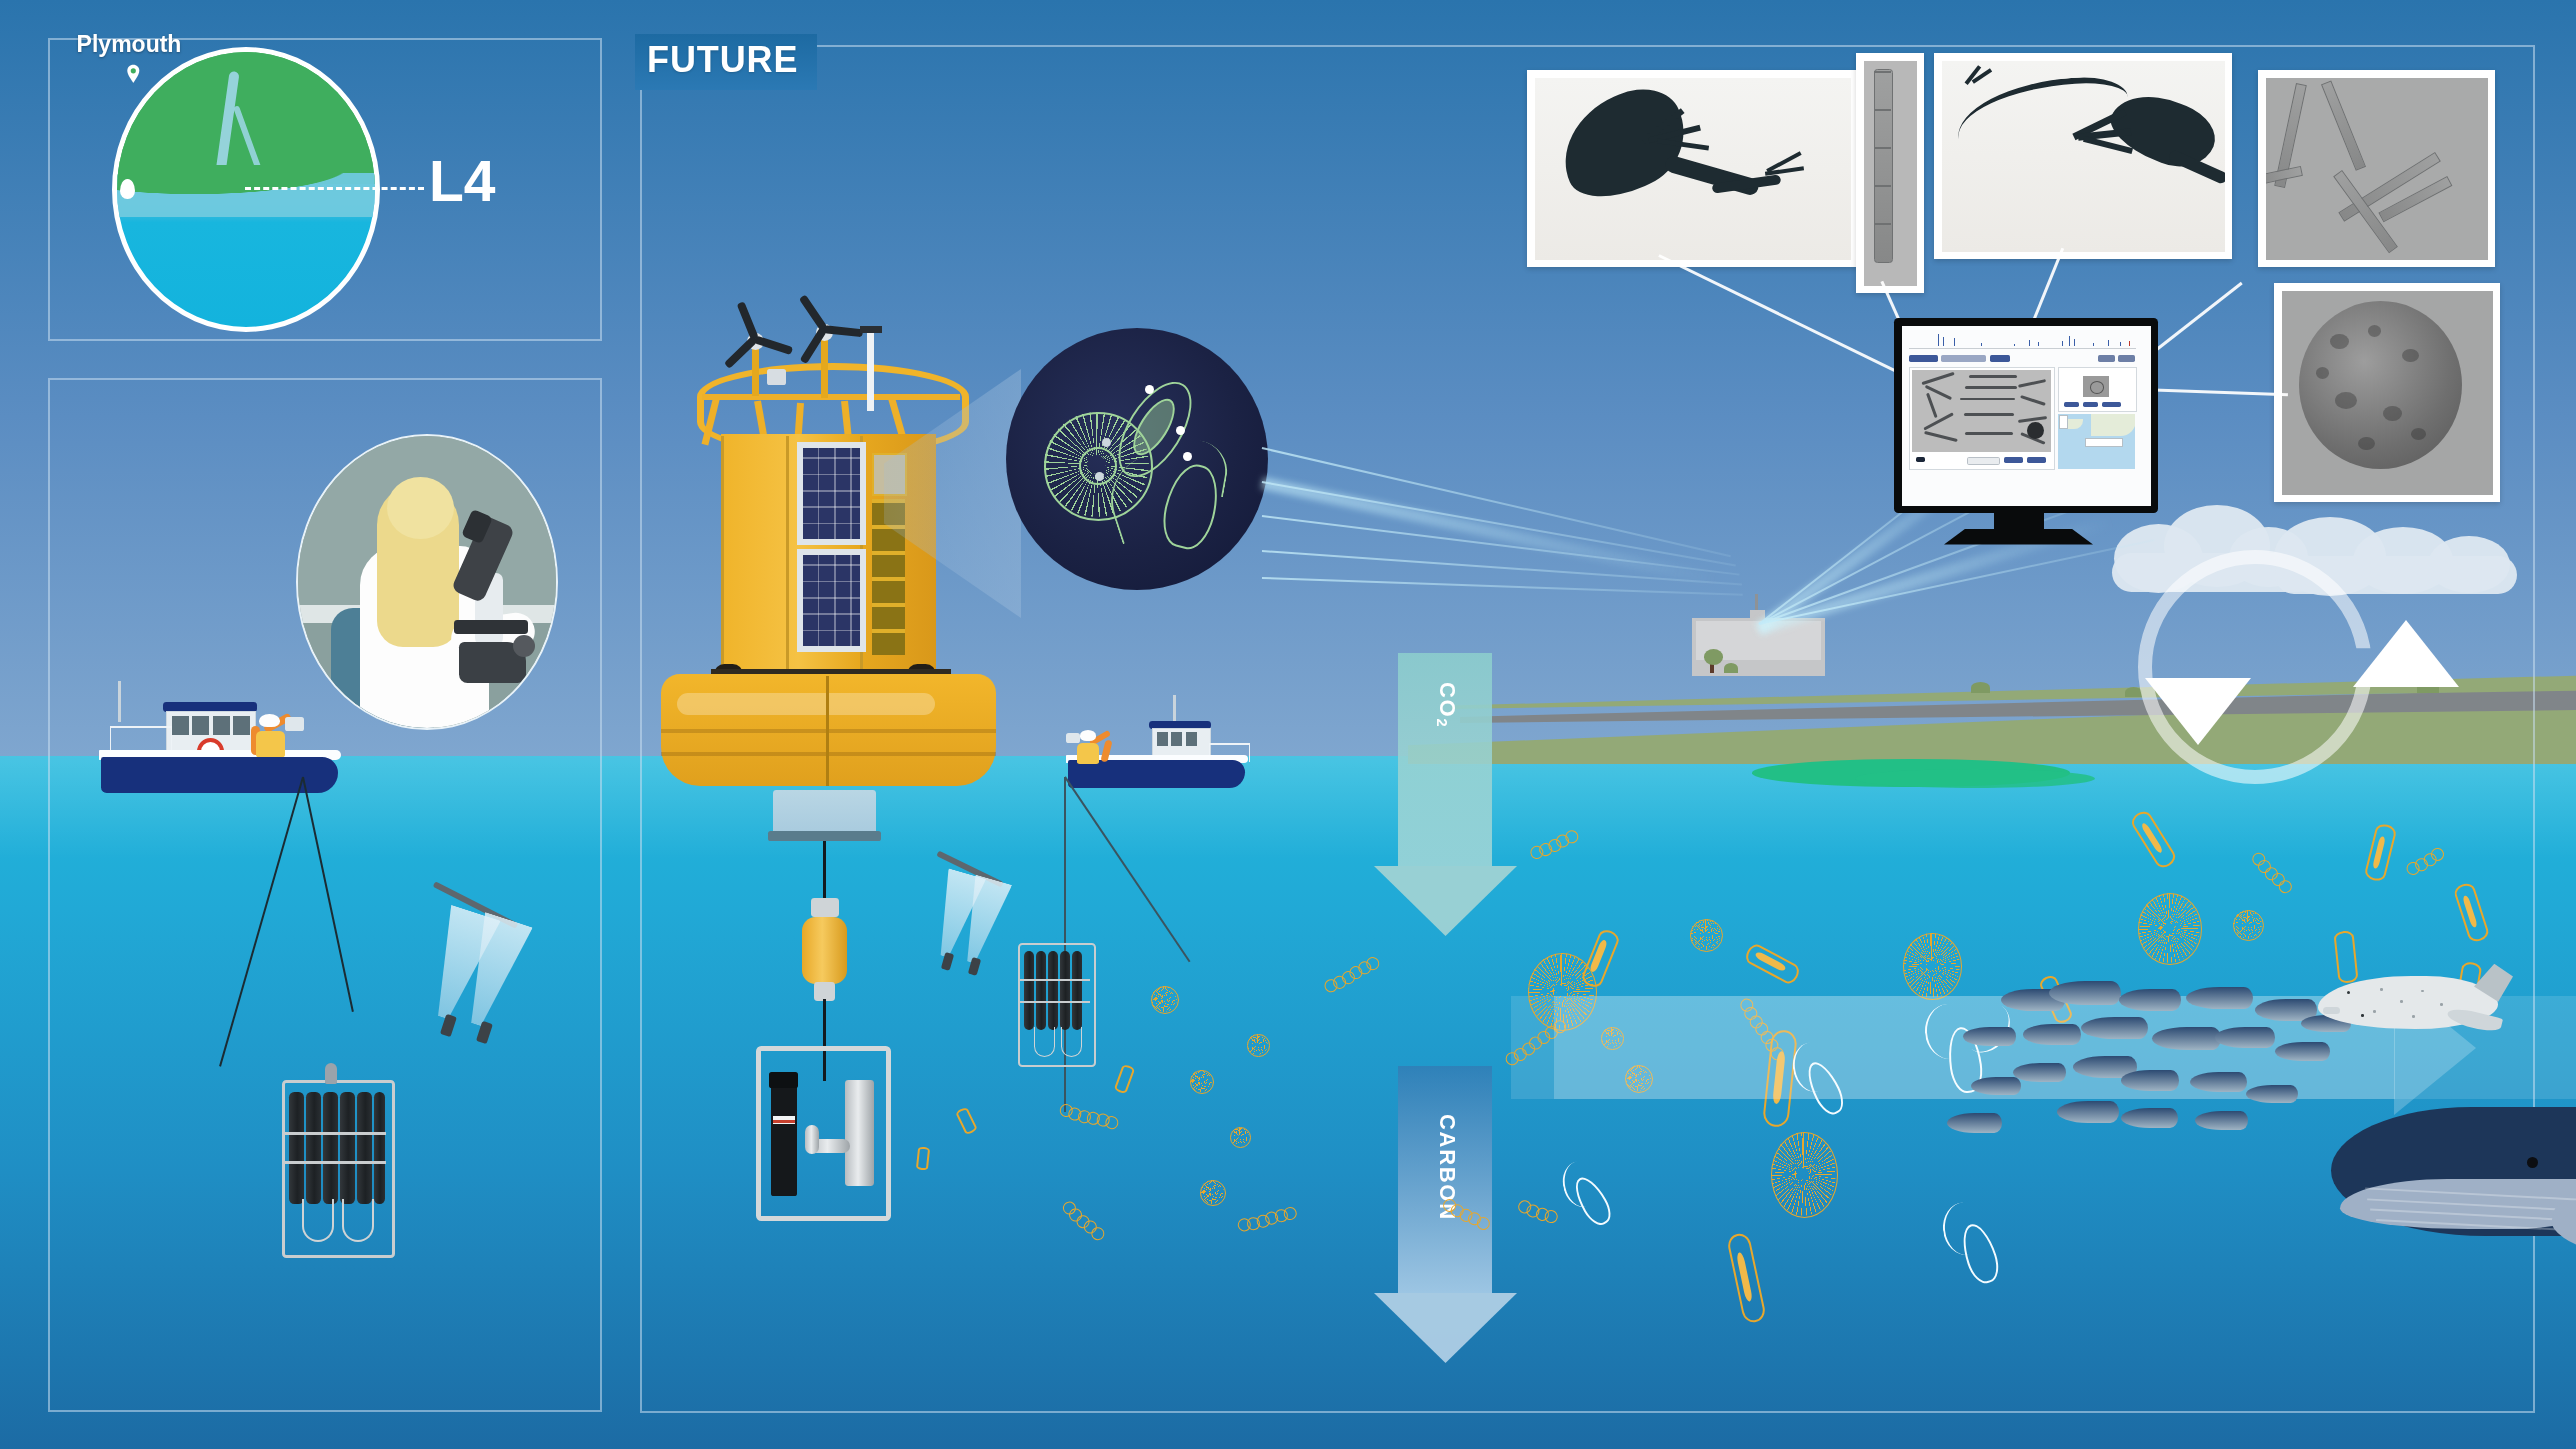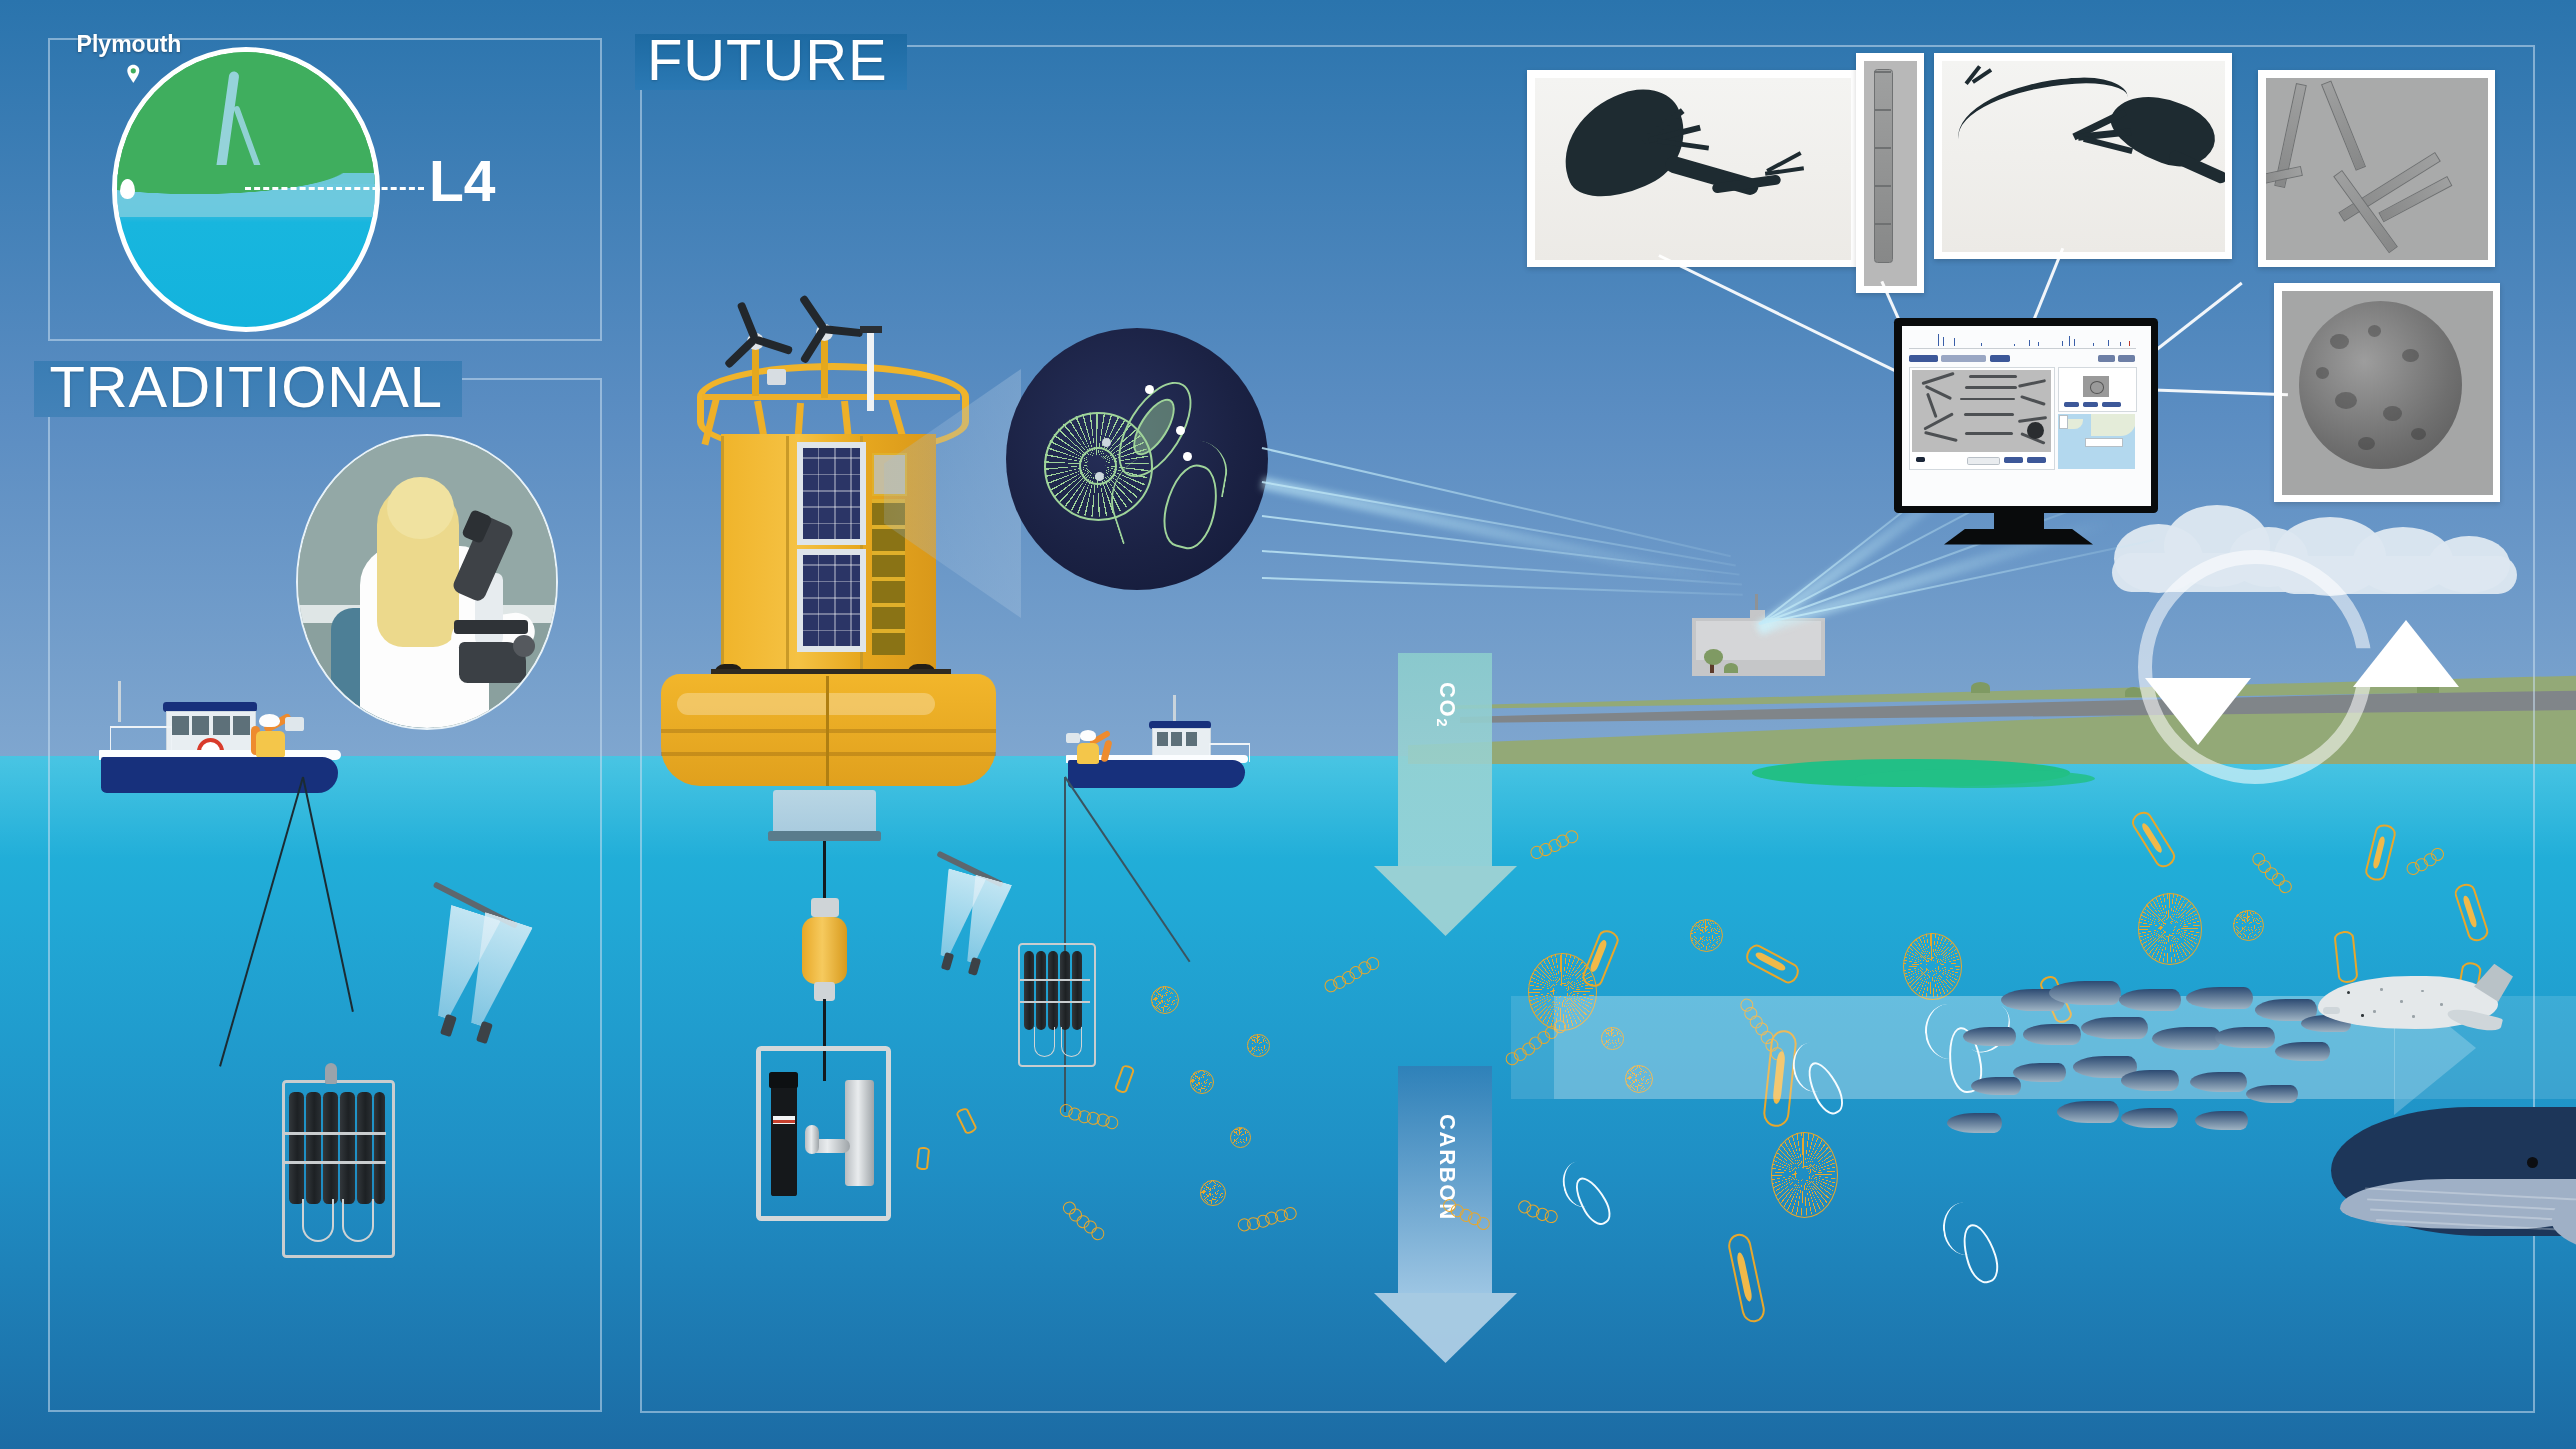--- a/index.html
+++ b/index.html
@@ -16,22 +16,22 @@
     background:linear-gradient(180deg,rgba(255,255,255,.18),rgba(255,255,255,0));}
   .sea-band{position:absolute;left:1511px;top:996px;width:1065px;height:103px;
     background:rgba(255,255,255,.13);}
 
   
   .frame{position:absolute;border:2.6px solid rgba(200,222,240,.55);}
   #frame-map{left:48px;top:38px;width:550px;height:299px;}
   #frame-trad{left:48px;top:378px;width:550px;height:1030px;}
   #frame-future{left:640px;top:45px;width:1891px;height:1364px;}
 
-  .section-title{position:absolute;color:#fff;font-weight:normal;letter-spacing:0.9px;
-    font-size:58px;line-height:46px;text-shadow:0 0.9px 2.6px rgba(0,0,0,.18);text-align:right;}
+  .section-title{position:absolute;color:#fff;font-weight:bold;letter-spacing:0.9px;
+    font-size:36px;line-height:46px;text-shadow:0 0.9px 2.6px rgba(0,0,0,.18);text-align:right;}
   #title-future{left:635px;top:34px;background:linear-gradient(180deg,#1d6aa2,#2b79b4);padding:3.4px 19px 6.9px 12px;}
   #title-trad{left:34px;top:361px;background:linear-gradient(180deg,#3a7db4,#4382b8);padding:3.4px 19px 6.9px 15.5px;}
 
   
   #map-inset{position:absolute;left:112px;top:47px;width:258px;height:275px;
     border-radius:50%;overflow:hidden;border:5.2px solid #fff;
     background:linear-gradient(180deg,#3fae5e 0%,#3fae5e 42%,#5fc4d8 46%,#49bcdd 56%,#18b6de 62%,#13b3dd 100%);}
   .map-land{position:absolute;left:0;top:0;width:100%;height:48%;background:#3fae5e;}
   .map-shelf{position:absolute;left:0;top:44%;width:100%;height:16%;background:#6fc9de;opacity:.95;}
   .map-estuary{position:absolute;left:105px;top:19px;width:10.3px;height:110px;background:#9fd7e8;
@@ -277,21 +277,20 @@
   <div class="cyc-head" style="left:2353px;top:620px;border-left:53px solid transparent;
        border-right:53px solid transparent;border-bottom:67px solid #ffffff;"></div>
 
   <div class="sea-band"></div>
 
   <div class="frame" id="frame-map"></div>
   <div class="frame" id="frame-trad"></div>
   <div class="frame" id="frame-future"></div>
 
   <div class="section-title" id="title-future">FUTURE</div>
-  <div class="section-title" id="title-trad">TRADITIONAL</div>
 
   <div id="map-inset">
     <div class="map-land"></div>
     <div class="map-shelf"></div>
     <div class="map-estuary"></div>
     <div class="map-estuary2"></div>
     <div class="map-coast"></div>
   </div>
   <div id="map-label">Plymouth</div>
   <svg id="map-pin" viewBox="0 0 24 24">

